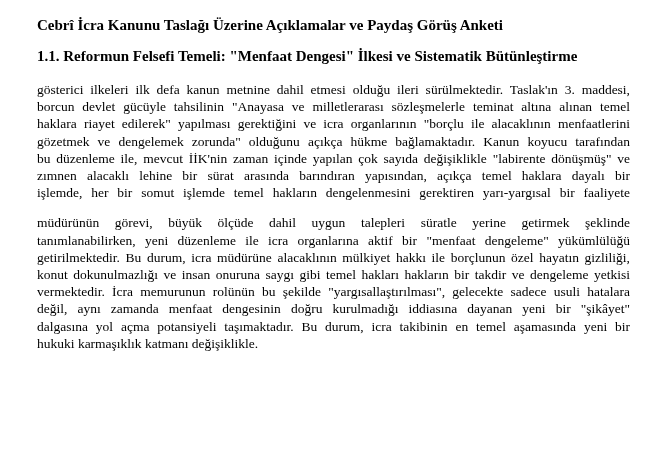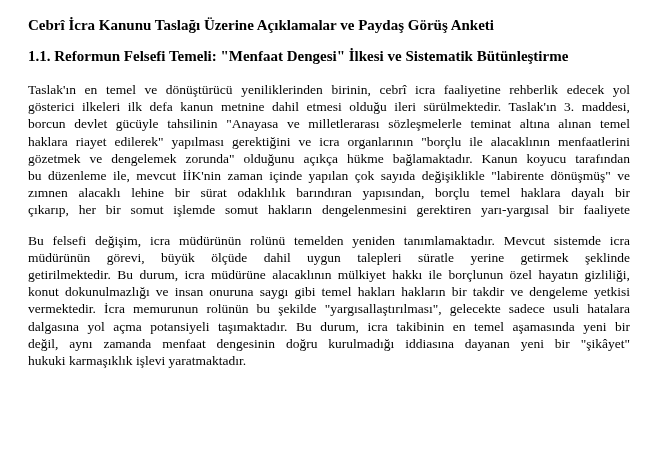--- a/index.html
+++ b/index.html
@@ -11,21 +11,21 @@
     height: 469px;
     overflow: hidden;
     background: #ffffff;
     font-family: "Liberation Serif", "DejaVu Serif", serif;
     color: #000000;
   }
   .page {
     box-sizing: border-box;
     width: 654px;
     height: 469px;
-    padding: 17px 24px 0 28px;
+    padding: 17px 24px 0 37px;
   }
   .heading {
     font-weight: bold;
     font-size: 15px;
     line-height: 16px;
     margin: 0 0 15px 0;
     white-space: nowrap;
     text-align: left;
   }
   .heading.subsection {
@@ -48,33 +48,32 @@
   }
 </style>
 </head>
 <body style="background: rgb(255, 255, 255); color: rgb(0, 0, 0);">
 
 <div class="page">
   <div class="heading">Cebrî İcra Kanunu Taslağı Üzerine Açıklamalar ve Paydaş Görüş Anketi</div>
   <div class="heading subsection">1.1. Reformun Felsefi Temeli: "Menfaat Dengesi" İlkesi ve Sistematik Bütünleştirme</div>
   <div id="doc-body">
       <div class="para">
-        <div class="pline">Taslak'ın en temel ve dönüştürücü yeniliklerinden birinin, cebrî icra faaliyetine rehberlik edecek yol</div>
         <div class="pline">gösterici ilkeleri ilk defa kanun metnine dahil etmesi olduğu ileri sürülmektedir. Taslak'ın 3. maddesi,</div>
         <div class="pline">borcun devlet gücüyle tahsilinin "Anayasa ve milletlerarası sözleşmelerle teminat altına alınan temel</div>
         <div class="pline">haklara riayet edilerek" yapılması gerektiğini ve icra organlarının "borçlu ile alacaklının menfaatlerini</div>
         <div class="pline">gözetmek ve dengelemek zorunda" olduğunu açıkça hükme bağlamaktadır. Kanun koyucu tarafından</div>
         <div class="pline">bu düzenleme ile, mevcut İİK'nin zaman içinde yapılan çok sayıda değişiklikle "labirente dönüşmüş" ve</div>
-        <div class="pline">zımnen alacaklı lehine bir sürat odaklılık barındıran yapısından, borçlu temel haklara dayalı bir</div>
-        <div class="pline">çıkarıp, her bir somut işlemde somut hakların dengelenmesini gerektiren yarı-yargısal bir faaliyete</div>
+        <div class="pline">zımnen alacaklı lehine bir sürat arasında barındıran yapısından, açıkça temel haklara dayalı bir</div>
+        <div class="pline">işlemde, her bir somut işlemde temel hakların dengelenmesini gerektiren yarı-yargısal bir faaliyete</div>
       </div>
       <div class="para">
-        <div class="pline">Bu felsefi değişim, icra müdürünün rolünü temelden yeniden tanımlamaktadır. Mevcut sistemde icra</div>
         <div class="pline">müdürünün görevi, büyük ölçüde dahil uygun talepleri süratle yerine getirmek şeklinde</div>
+        <div class="pline">tanımlanabilirken, yeni düzenleme ile icra organlarına aktif bir "menfaat dengeleme" yükümlülüğü</div>
         <div class="pline">getirilmektedir. Bu durum, icra müdürüne alacaklının mülkiyet hakkı ile borçlunun özel hayatın gizliliği,</div>
         <div class="pline">konut dokunulmazlığı ve insan onuruna saygı gibi temel hakları hakların bir takdir ve dengeleme yetkisi</div>
         <div class="pline">vermektedir. İcra memurunun rolünün bu şekilde "yargısallaştırılması", gelecekte sadece usuli hatalara</div>
+        <div class="pline">değil, aynı zamanda menfaat dengesinin doğru kurulmadığı iddiasına dayanan yeni bir "şikâyet"</div>
         <div class="pline">dalgasına yol açma potansiyeli taşımaktadır. Bu durum, icra takibinin en temel aşamasında yeni bir</div>
-        <div class="pline">değil, aynı zamanda menfaat dengesinin doğru kurulmadığı iddiasına dayanan yeni bir "şikâyet"</div>
-        <div class="pline last">hukuki karmaşıklık işlevi yaratmaktadır.</div>
+        <div class="pline last">hukuki karmaşıklık katmanı değişiklikle.</div>
       </div>
     </div>
 </div>
 
 </body></html>

